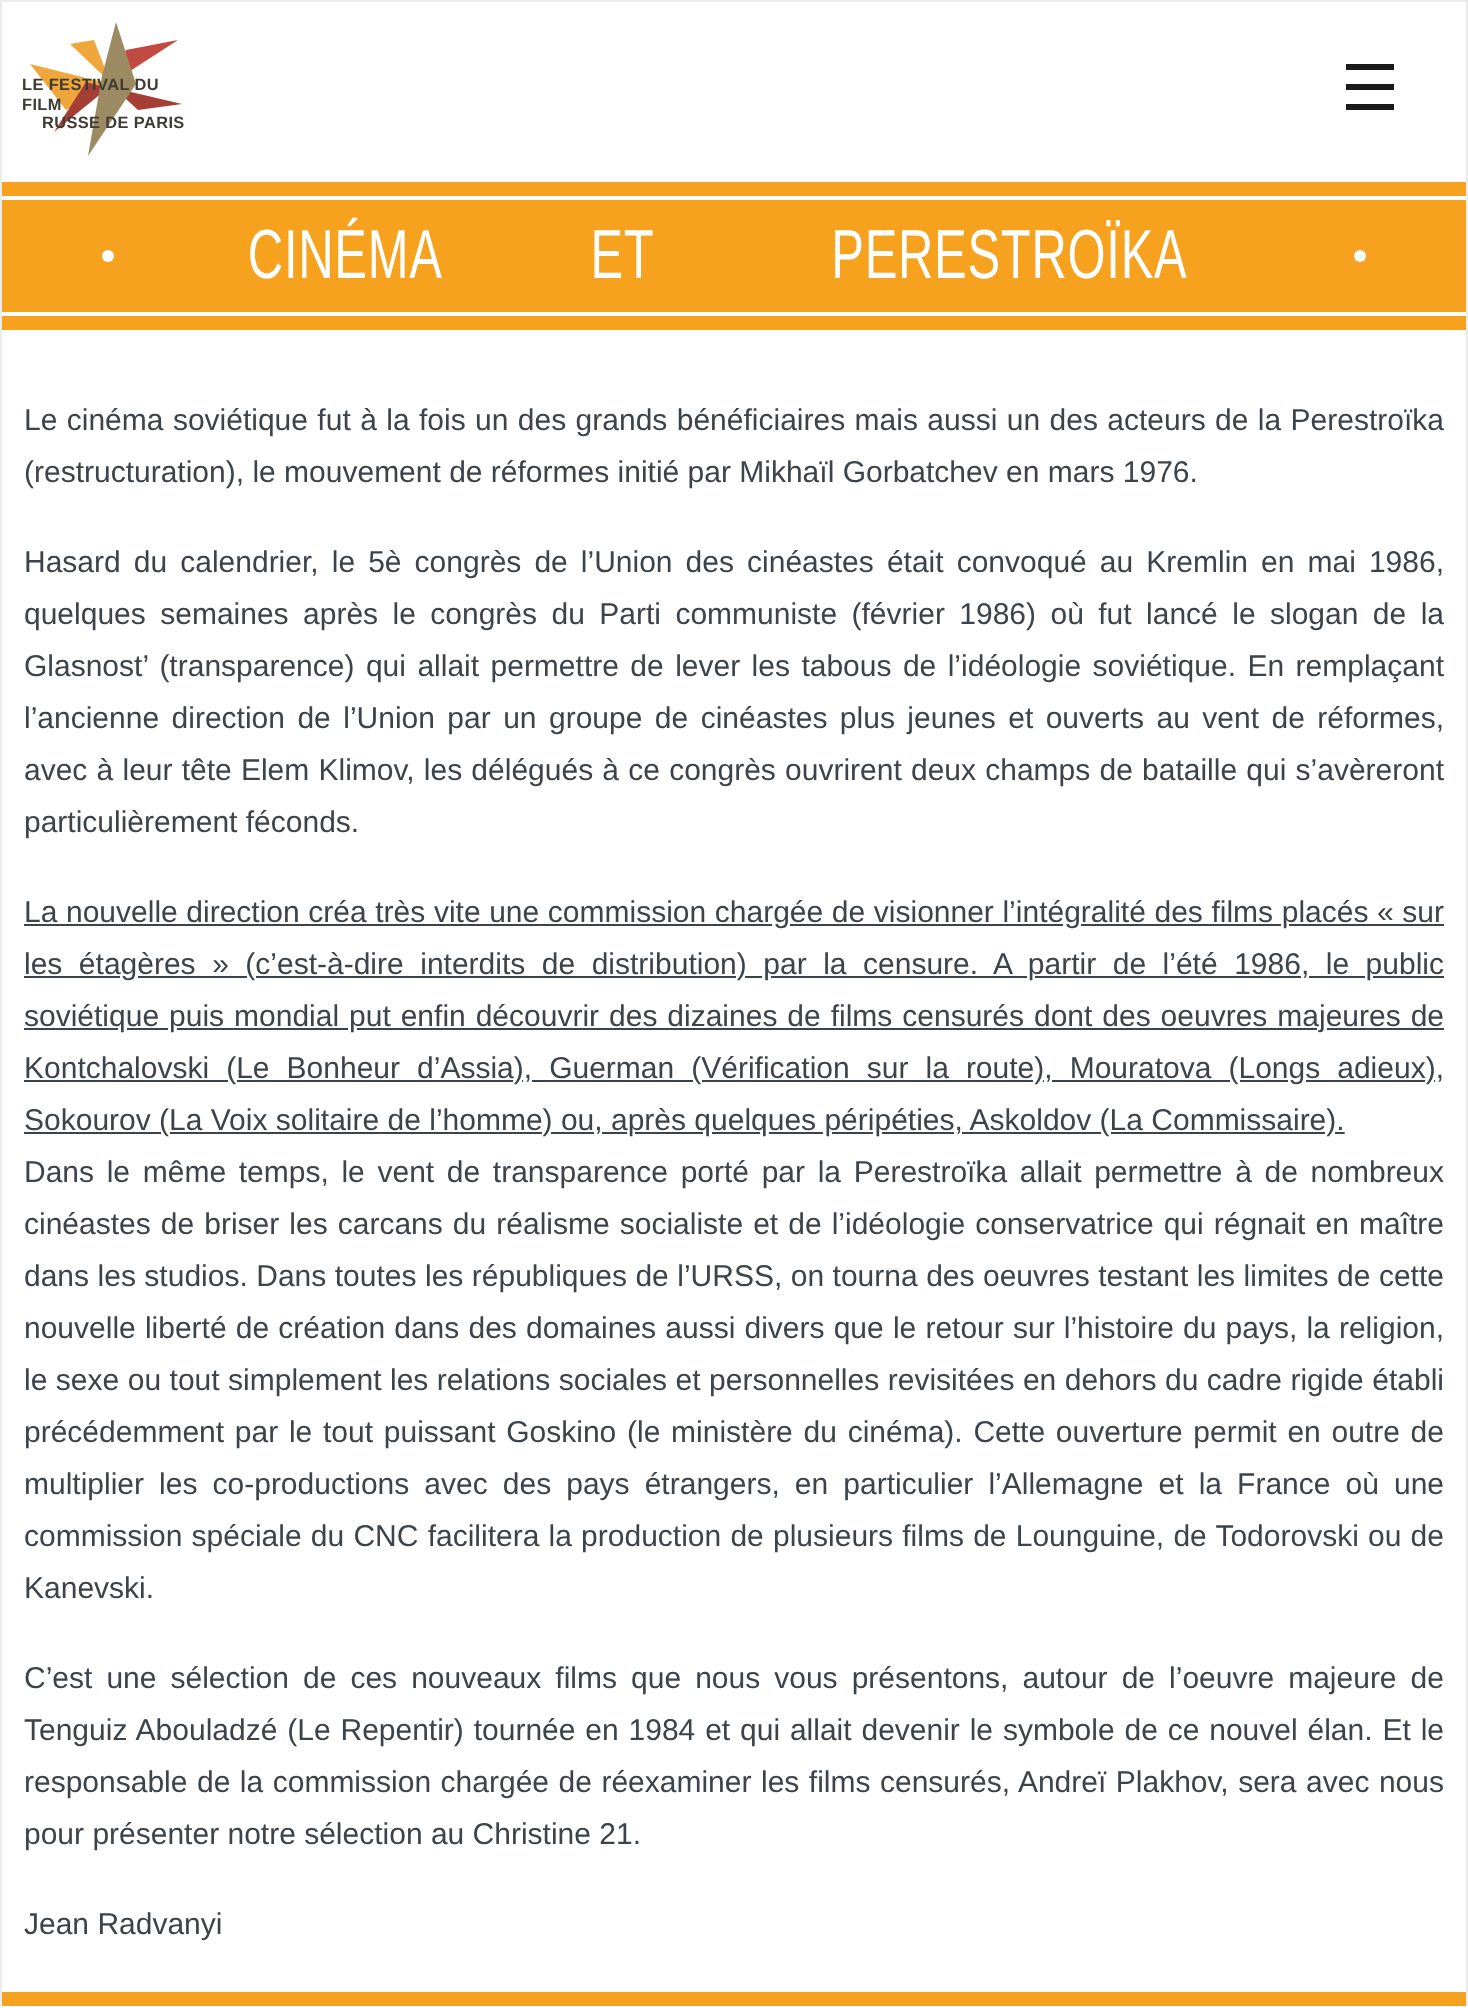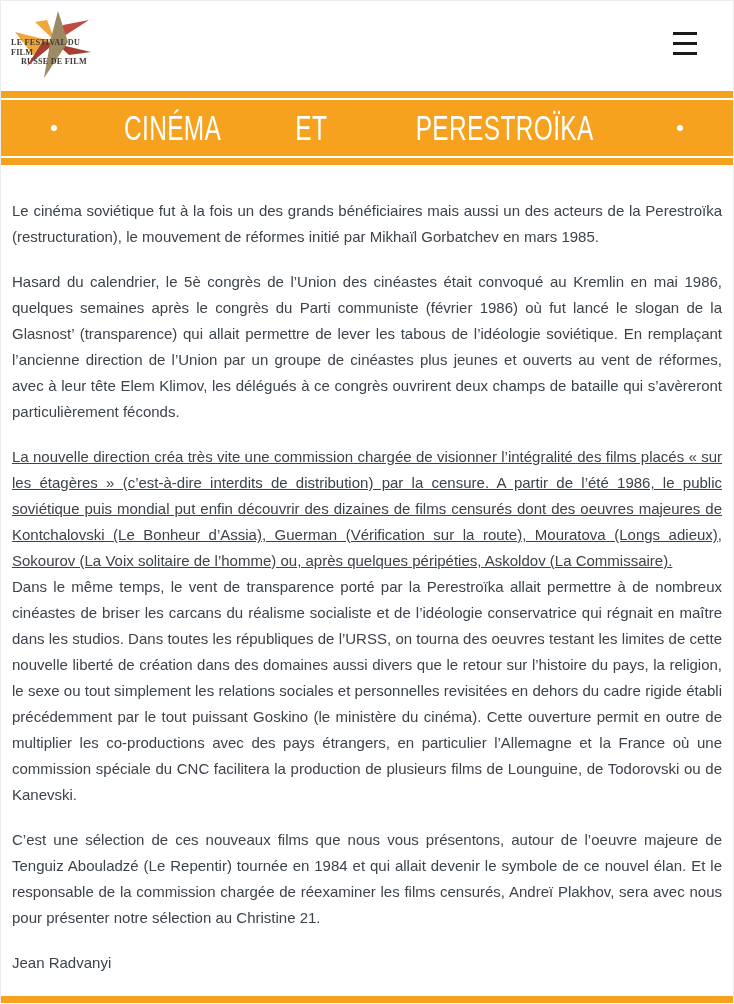--- a/index.html
+++ b/index.html
@@ -14,21 +14,20 @@
     border-top: 1px solid #ececec;
     overflow: hidden;
     font-family: "Liberation Sans", sans-serif;
   }
 
   
   .site-header {
     position: relative;
     height: 90px;
     background: #ffffff;
-    font-family: Liberation Serif, serif;
   }
   .logo {
     position: absolute;
     left: 8px;
     top: 9px;
     width: 92px;
     height: 70px;
     cursor: pointer;
   }
   .logo svg { position: absolute; left: 0; top: 0; width: 92px; height: 70px; }
@@ -127,21 +126,21 @@
       <svg viewBox="0 0 92 70" aria-hidden="true">
         <polygon points="6,22 46,32 24,45" fill="#EFA63B"></polygon>
         <polygon points="26,12 46,31 38,10" fill="#EFA63B"></polygon>
         <polygon points="80,10 46,32 54,15" fill="#C14B41"></polygon>
         <polygon points="82,42 48,34 60,45" fill="#A53F35"></polygon>
         <polygon points="18,56 45,34 34,31" fill="#A53F35"></polygon>
         <polygon points="49,1 59,32 35,68 42,28" fill="#9C8A63"></polygon>
       </svg>
       <div class="logo-text">
         <span class="l1">LE FESTIVAL DU FILM</span>
-        <span class="l2">RUSSE DE FILM</span>
+        <span class="l2">RUSSE DE PARIS</span>
       </div>
     </div>
     <button class="hamburger" aria-label="menu">
       <span></span>
       <span></span>
       <span></span>
     </button>
   </header>
 
   <div class="banner">
@@ -152,21 +151,21 @@
       <span class="word">CINÉMA</span>
       <span class="word">ET</span>
       <span class="word">PERESTROÏKA</span>
       <span class="dot"></span>
     </div>
     <div class="gap"></div>
     <div class="strip"></div>
   </div>
 
   <main class="content">
-    <p>Le cinéma soviétique fut à la fois un des grands bénéficiaires mais aussi un des acteurs de la Perestroïka (restructuration), le mouvement de réformes initié par Mikhaïl Gorbatchev en mars 1985.</p>
+    <p>Le cinéma soviétique fut à la fois un des grands bénéficiaires mais aussi un des acteurs de la Perestroïka (restructuration), le mouvement de réformes initié par Mikhaïl Gorbatchev en mars 1976.</p>
     <p>Hasard du calendrier, le 5è congrès de l’Union des cinéastes était convoqué au Kremlin en mai 1986, quelques semaines après le congrès du Parti communiste (février 1986) où fut lancé le slogan de la Glasnost’ (transparence) qui allait permettre de lever les tabous de l’idéologie soviétique. En remplaçant l’ancienne direction de l’Union par un groupe de cinéastes plus jeunes et ouverts au vent de réformes, avec à leur tête Elem Klimov, les délégués à ce congrès ouvrirent deux champs de bataille qui s’avèreront particulièrement féconds.</p>
     <p class="no-gap">La nouvelle direction créa très vite une commission chargée de visionner l’intégralité des films placés « sur les étagères » (c’est-à-dire interdits de distribution) par la censure. A partir de l’été 1986, le public soviétique puis mondial put enfin découvrir des dizaines de films censurés dont des oeuvres majeures de Kontchalovski (Le Bonheur d’Assia), Guerman (Vérification sur la route), Mouratova (Longs adieux), Sokourov (La Voix solitaire de l’homme) ou, après quelques péripéties, Askoldov (La Commissaire).</p>
     <p>Dans le même temps, le vent de transparence porté par la Perestroïka allait permettre à de nombreux cinéastes de briser les carcans du réalisme socialiste et de l’idéologie conservatrice qui régnait en maître dans les studios. Dans toutes les républiques de l’URSS, on tourna des oeuvres testant les limites de cette nouvelle liberté de création dans des domaines aussi divers que le retour sur l’histoire du pays, la religion, le sexe ou tout simplement les relations sociales et personnelles revisitées en dehors du cadre rigide établi précédemment par le tout puissant Goskino (le ministère du cinéma). Cette ouverture permit en outre de multiplier les co-productions avec des pays étrangers, en particulier l’Allemagne et la France où une commission spéciale du CNC facilitera la production de plusieurs films de Lounguine, de Todorovski ou de Kanevski.</p>
     <p>C’est une sélection de ces nouveaux films que nous vous présentons, autour de l’oeuvre majeure de Tenguiz Abouladzé (Le Repentir) tournée en 1984 et qui allait devenir le symbole de ce nouvel élan. Et le responsable de la commission chargée de réexaminer les films censurés, Andreï Plakhov, sera avec nous pour présenter notre sélection au Christine 21.</p>
     <p class="signature-name">Jean Radvanyi</p>
   </main>
 
   <div class="footer-strip"></div>
 
 </div>

